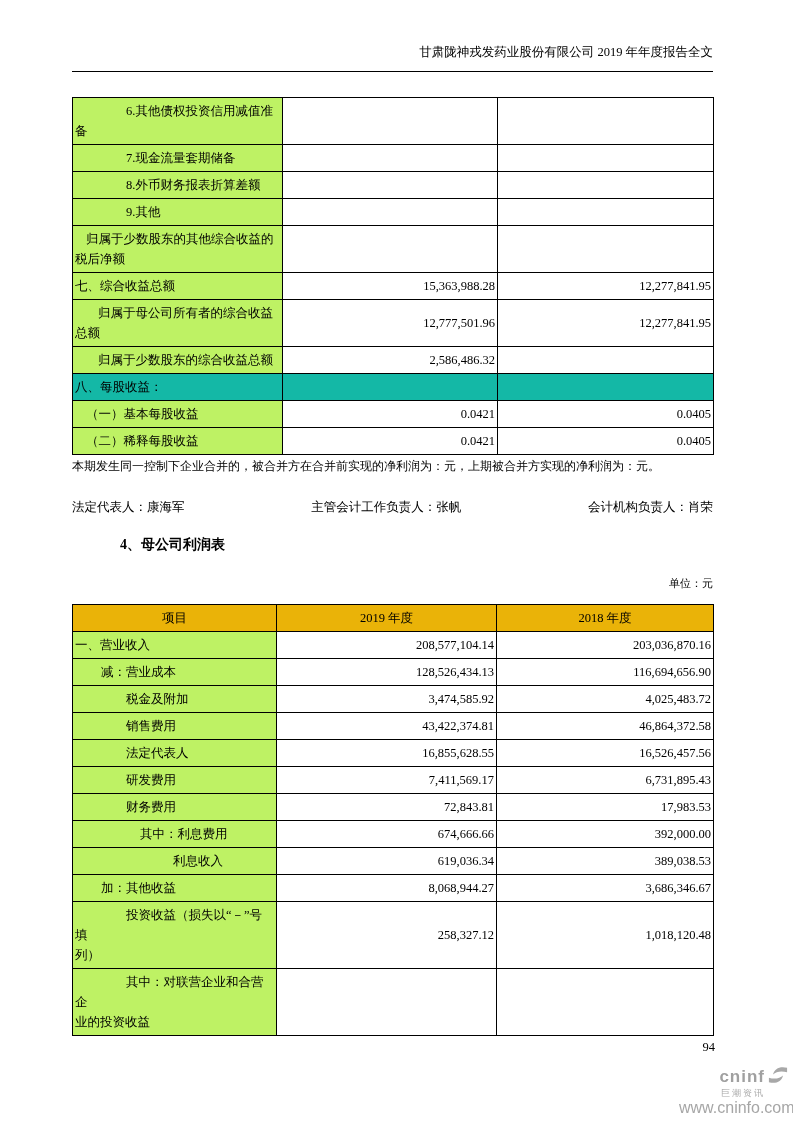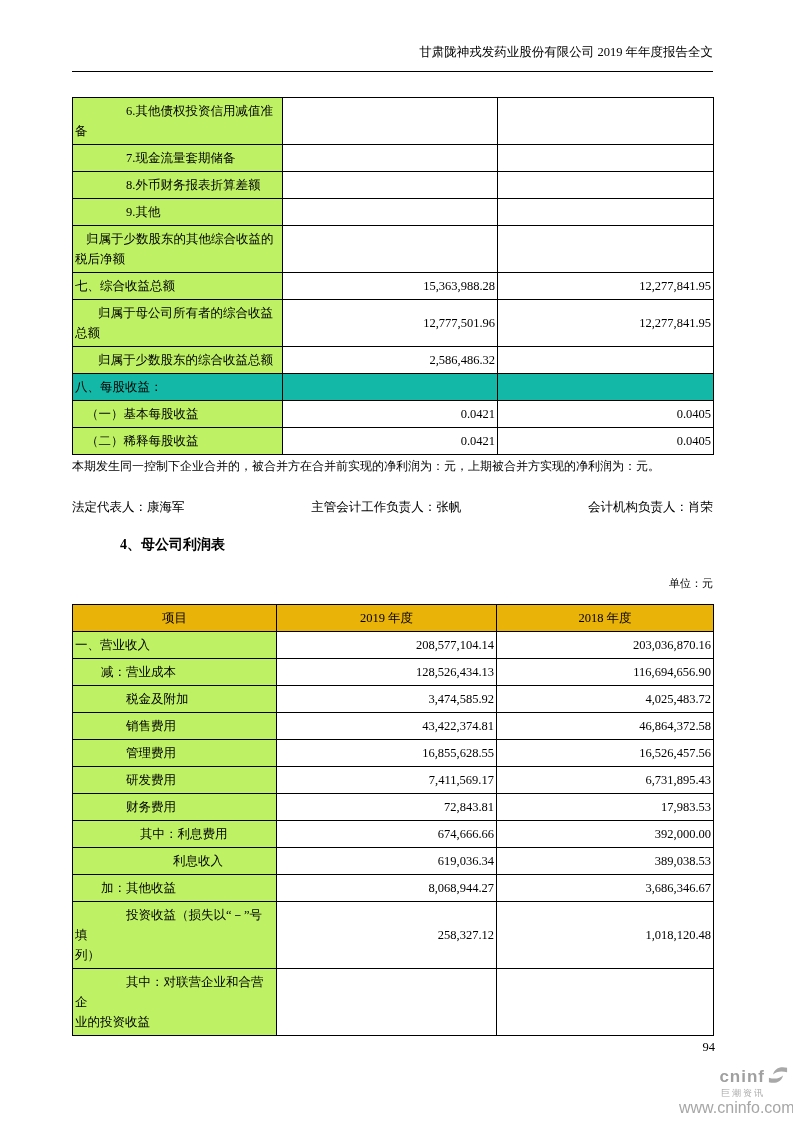--- a/index.html
+++ b/index.html
@@ -179,21 +179,21 @@
         <td class="lbl ti53">税金及附加</td>
         <td class="val">3,474,585.92</td>
         <td class="val">4,025,483.72</td>
       </tr>
       <tr>
         <td class="lbl ti53">销售费用</td>
         <td class="val">43,422,374.81</td>
         <td class="val">46,864,372.58</td>
       </tr>
       <tr>
-        <td class="lbl ti53">管理费用</td>
+        <td class="lbl ti53">法定代表人</td>
         <td class="val">16,855,628.55</td>
         <td class="val">16,526,457.56</td>
       </tr>
       <tr>
         <td class="lbl ti53">研发费用</td>
         <td class="val">7,411,569.17</td>
         <td class="val">6,731,895.43</td>
       </tr>
       <tr>
         <td class="lbl ti53">财务费用</td>

